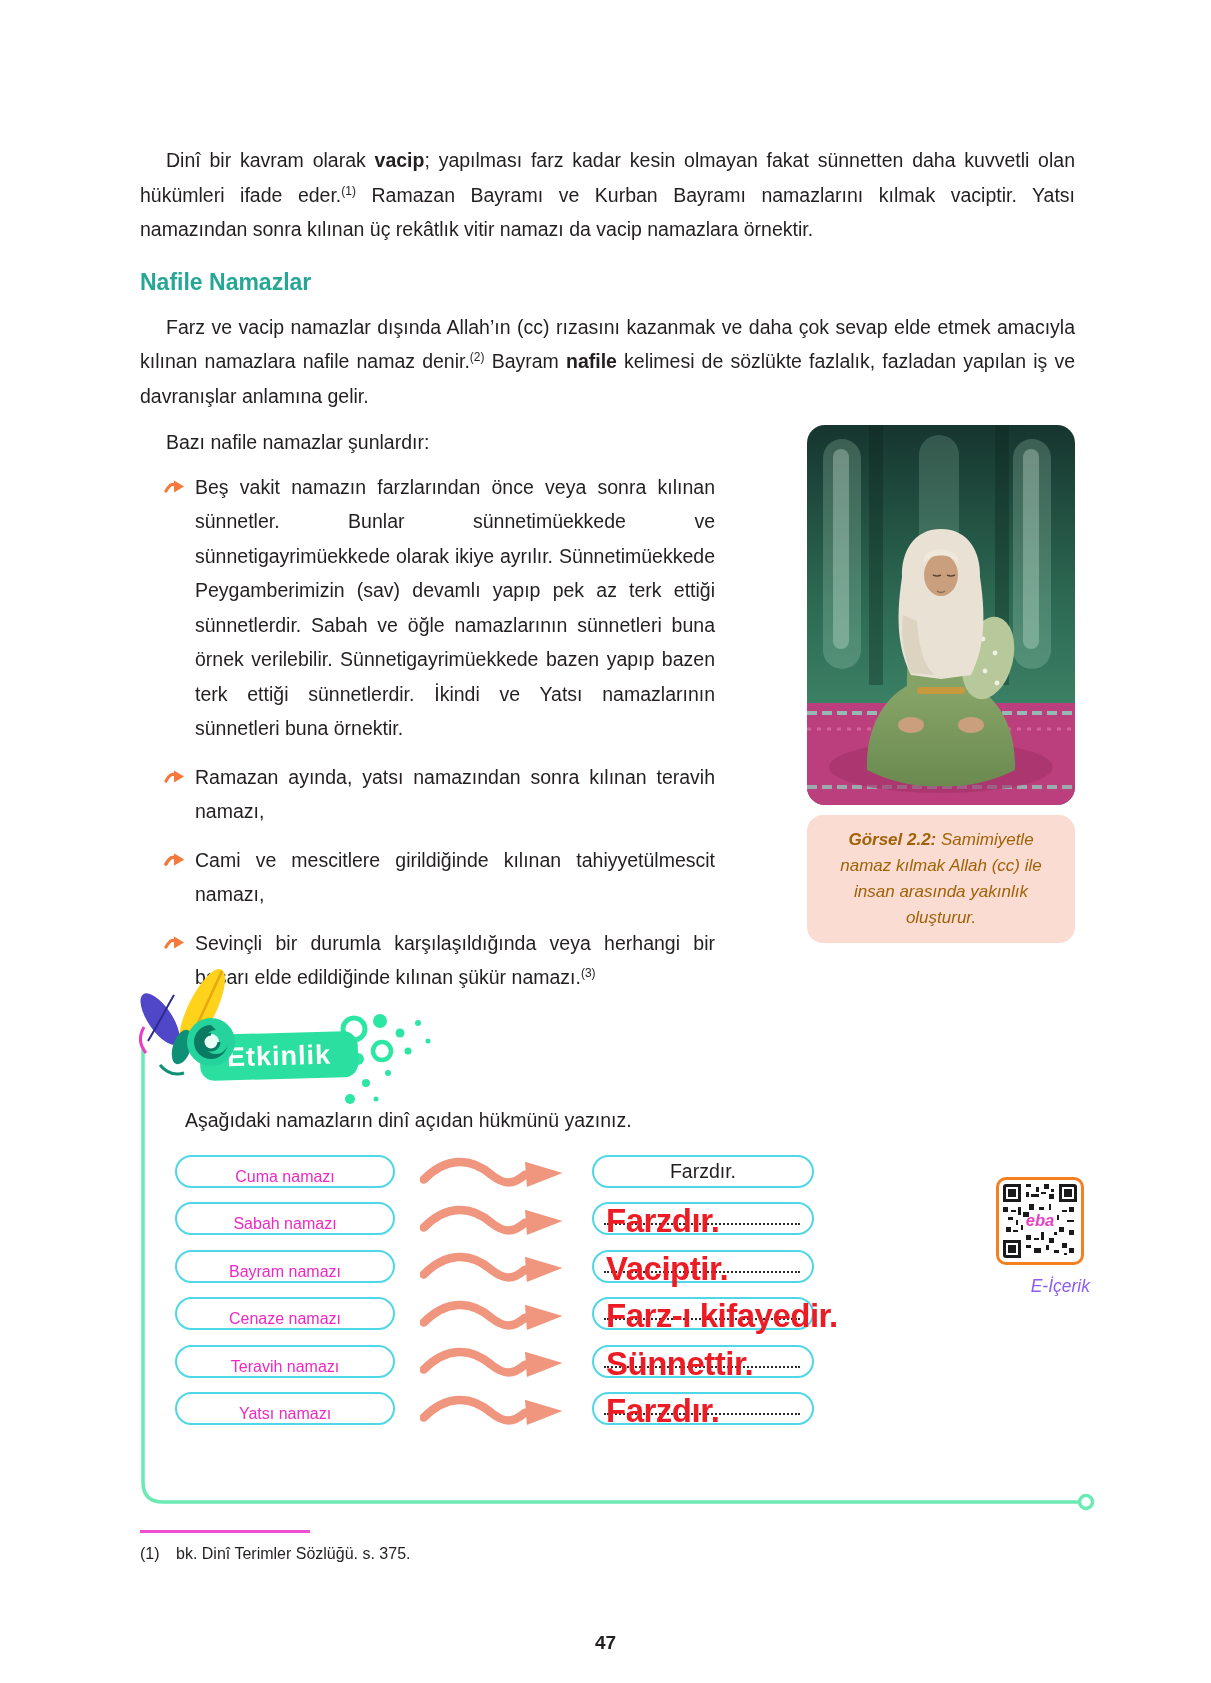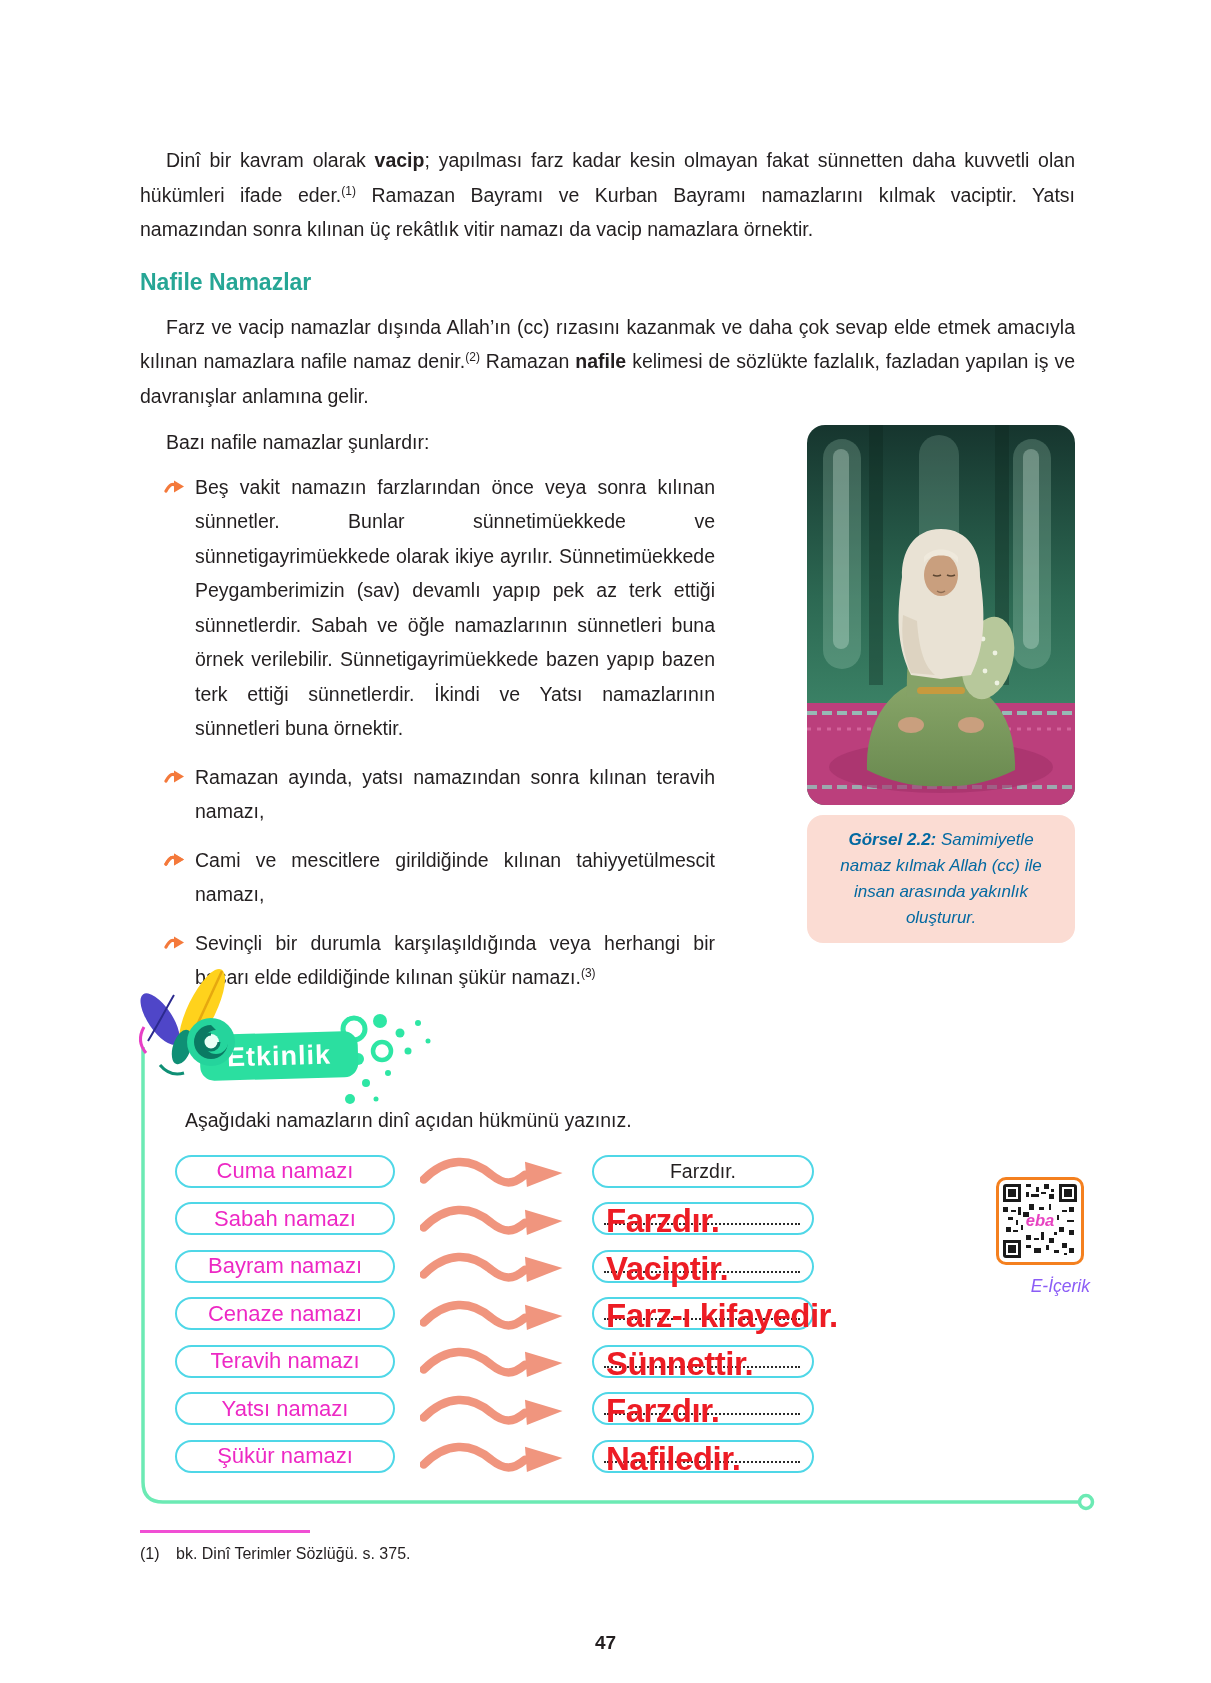--- a/index.html
+++ b/index.html
@@ -19,21 +19,21 @@
   p.body{font-size:19.5px;line-height:34.5px;text-align:justify;text-indent:26px;margin-bottom:12px;}
   p.body b{font-weight:bold;}
   sup{font-size:12px;vertical-align:super;line-height:0;}
   h2.sect.second{margin-top:22px;}
 
   figure.photo-fig{float:right;width:268px;margin-left:24px;margin-bottom:6px;}
   .photo-frame{width:268px;height:380px;border-radius:18px;overflow:hidden;display:block;}
   figcaption{
     margin-top:10px;background:var(--caption-bg);border-radius:16px;
     padding:12px 14px;font-size:17px;line-height:26px;font-style:italic;
-    text-align:center;color:#0369a1;
+    text-align:center;color:#a16207;
   }
   figcaption .cap-label{font-weight:bold;}
 
   p.intro{font-size:19.5px;line-height:34.5px;text-indent:26px;margin-bottom:10px;}
   ul.nafile{list-style:none;width:575px;}
   ul.nafile li{
     position:relative;padding-left:55px;margin-bottom:14px;
     font-size:19.5px;line-height:34.5px;text-align:justify;
   }
   ul.nafile li .arrow-marker{position:absolute;left:24px;top:9px;}
@@ -50,21 +50,21 @@
   }
   .badge-logo{position:absolute;left:44px;top:6px;z-index:4;}
   .badge-dots{position:absolute;left:196px;top:-2px;z-index:2;}
   .instruction{position:absolute;left:45px;top:100px;font-size:19.5px;z-index:3;}
   .rows{position:absolute;left:35px;top:146px;z-index:3;}
   .act-row{display:flex;align-items:center;height:33px;margin-bottom:14.5px;}
   .pill{
     border:2.5px solid var(--pill-border-cyan);border-radius:17px;height:33px;
     display:flex;align-items:center;justify-content:center;background:#fff;
   }
-  .pill.left{width:220px;color:var(--pill-text-magenta);font-size:22px;}
+  .pill.left{width:220px;color:var(--pill-text-magenta);font-size:16px;align-items:flex-end;}
   .arrow-wrap{width:150px;margin:0 22px 0 25px;flex:none;}
   .pill.right{width:222px;position:relative;font-size:19.5px;}
   .dots-line{position:absolute;left:10px;right:12px;bottom:8px;border-bottom:2.5px dotted #2a2a2a;}
   .hand{
     position:absolute;left:12px;bottom:-7px;white-space:nowrap;z-index:2;
     color:var(--answer-red);font-weight:bold;font-size:33px;letter-spacing:-0.5px;
   }
   .printed{font-size:19.5px;color:var(--body-ink);}
   .eicerik{position:absolute;left:850px;top:168px;width:100px;text-align:right;z-index:3;}
   .qr-box{
@@ -80,21 +80,21 @@
   .page-num{position:absolute;left:0;right:0;top:1632px;text-align:center;font-weight:bold;font-size:19px;}
 </style>
 </head>
 <body>
 
 <div class="content">
 
   <p class="body"><span>Dinî bir kavram olarak </span><b>vacip</b><span>; yapılması farz kadar kesin olmayan fakat sünnetten daha kuvvetli olan hükümleri ifade eder.</span><sup>(1)</sup><span> Ramazan Bayramı ve Kurban Bayramı namazlarını kılmak vaciptir. Yatsı namazından sonra kılınan üç rekâtlık vitir namazı da vacip namazlara örnektir.</span></p>
 
   <h2 class="sect second">Nafile Namazlar</h2>
-  <p class="body"><span>Farz ve vacip namazlar dışında Allah’ın (cc) rızasını kazanmak ve daha çok sevap elde etmek amacıyla kılınan namazlara nafile namaz denir.</span><sup>(2)</sup><span> Ramazan </span><b>nafile</b><span> kelimesi de sözlükte fazlalık, fazladan yapılan iş ve davranışlar anlamına gelir.</span></p>
+  <p class="body"><span>Farz ve vacip namazlar dışında Allah’ın (cc) rızasını kazanmak ve daha çok sevap elde etmek amacıyla kılınan namazlara nafile namaz denir.</span><sup>(2)</sup><span> Bayram </span><b>nafile</b><span> kelimesi de sözlükte fazlalık, fazladan yapılan iş ve davranışlar anlamına gelir.</span></p>
 
   <figure class="photo-fig">
     <svg class="photo-frame" viewBox="0 0 268 380" xmlns="http://www.w3.org/2000/svg" aria-hidden="true">
       <defs>
         <linearGradient id="bgG" x1="0" y1="0" x2="0" y2="1">
           <stop offset="0" stop-color="#16352e"></stop>
             <stop offset="0.45" stop-color="#2c6852"></stop>
             <stop offset="0.75" stop-color="#3b8266"></stop>
         </linearGradient>
         <linearGradient id="dressG" x1="0" y1="0" x2="0" y2="1">
@@ -296,33 +296,20 @@
       <svg class="arrow-wrap" width="150" height="46" viewBox="0 0 160 46">
           <path d="M4,32 C28,8 54,8 76,27 C90,38 99,38 112,27" stroke="#f0957e" stroke-width="9" fill="none" stroke-linecap="round"></path>
           <path d="M112,13 L152,25 L114,40 Z" fill="#f0957e"></path>
         </svg>
       <div class="pill right">
           <span class="dots-line"></span>
           <span class="hand">Farzdır.</span>
         </div>
     </div>
 
-    <div class="act-row">
-      <div class="pill left">
-          <span>Şükür namazı</span>
-        </div>
-      <svg class="arrow-wrap" width="150" height="46" viewBox="0 0 160 46">
-          <path d="M4,32 C28,8 54,8 76,27 C90,38 99,38 112,27" stroke="#f0957e" stroke-width="9" fill="none" stroke-linecap="round"></path>
-          <path d="M112,13 L152,25 L114,40 Z" fill="#f0957e"></path>
-        </svg>
-      <div class="pill right">
-          <span class="dots-line"></span>
-          <span class="hand">Nafiledir.</span>
-        </div>
-    </div>
 
   </div>
 
   <div class="eicerik">
     <svg class="qr-box" viewBox="0 0 29 29" shape-rendering="crispEdges">
       <rect width="29" height="29" fill="#fff"></rect>
       <g fill="#1a1a1a">
         <rect x="0" y="0" width="7" height="7"></rect>
           <rect x="22" y="0" width="7" height="7"></rect>
           <rect x="0" y="22" width="7" height="7"></rect>

